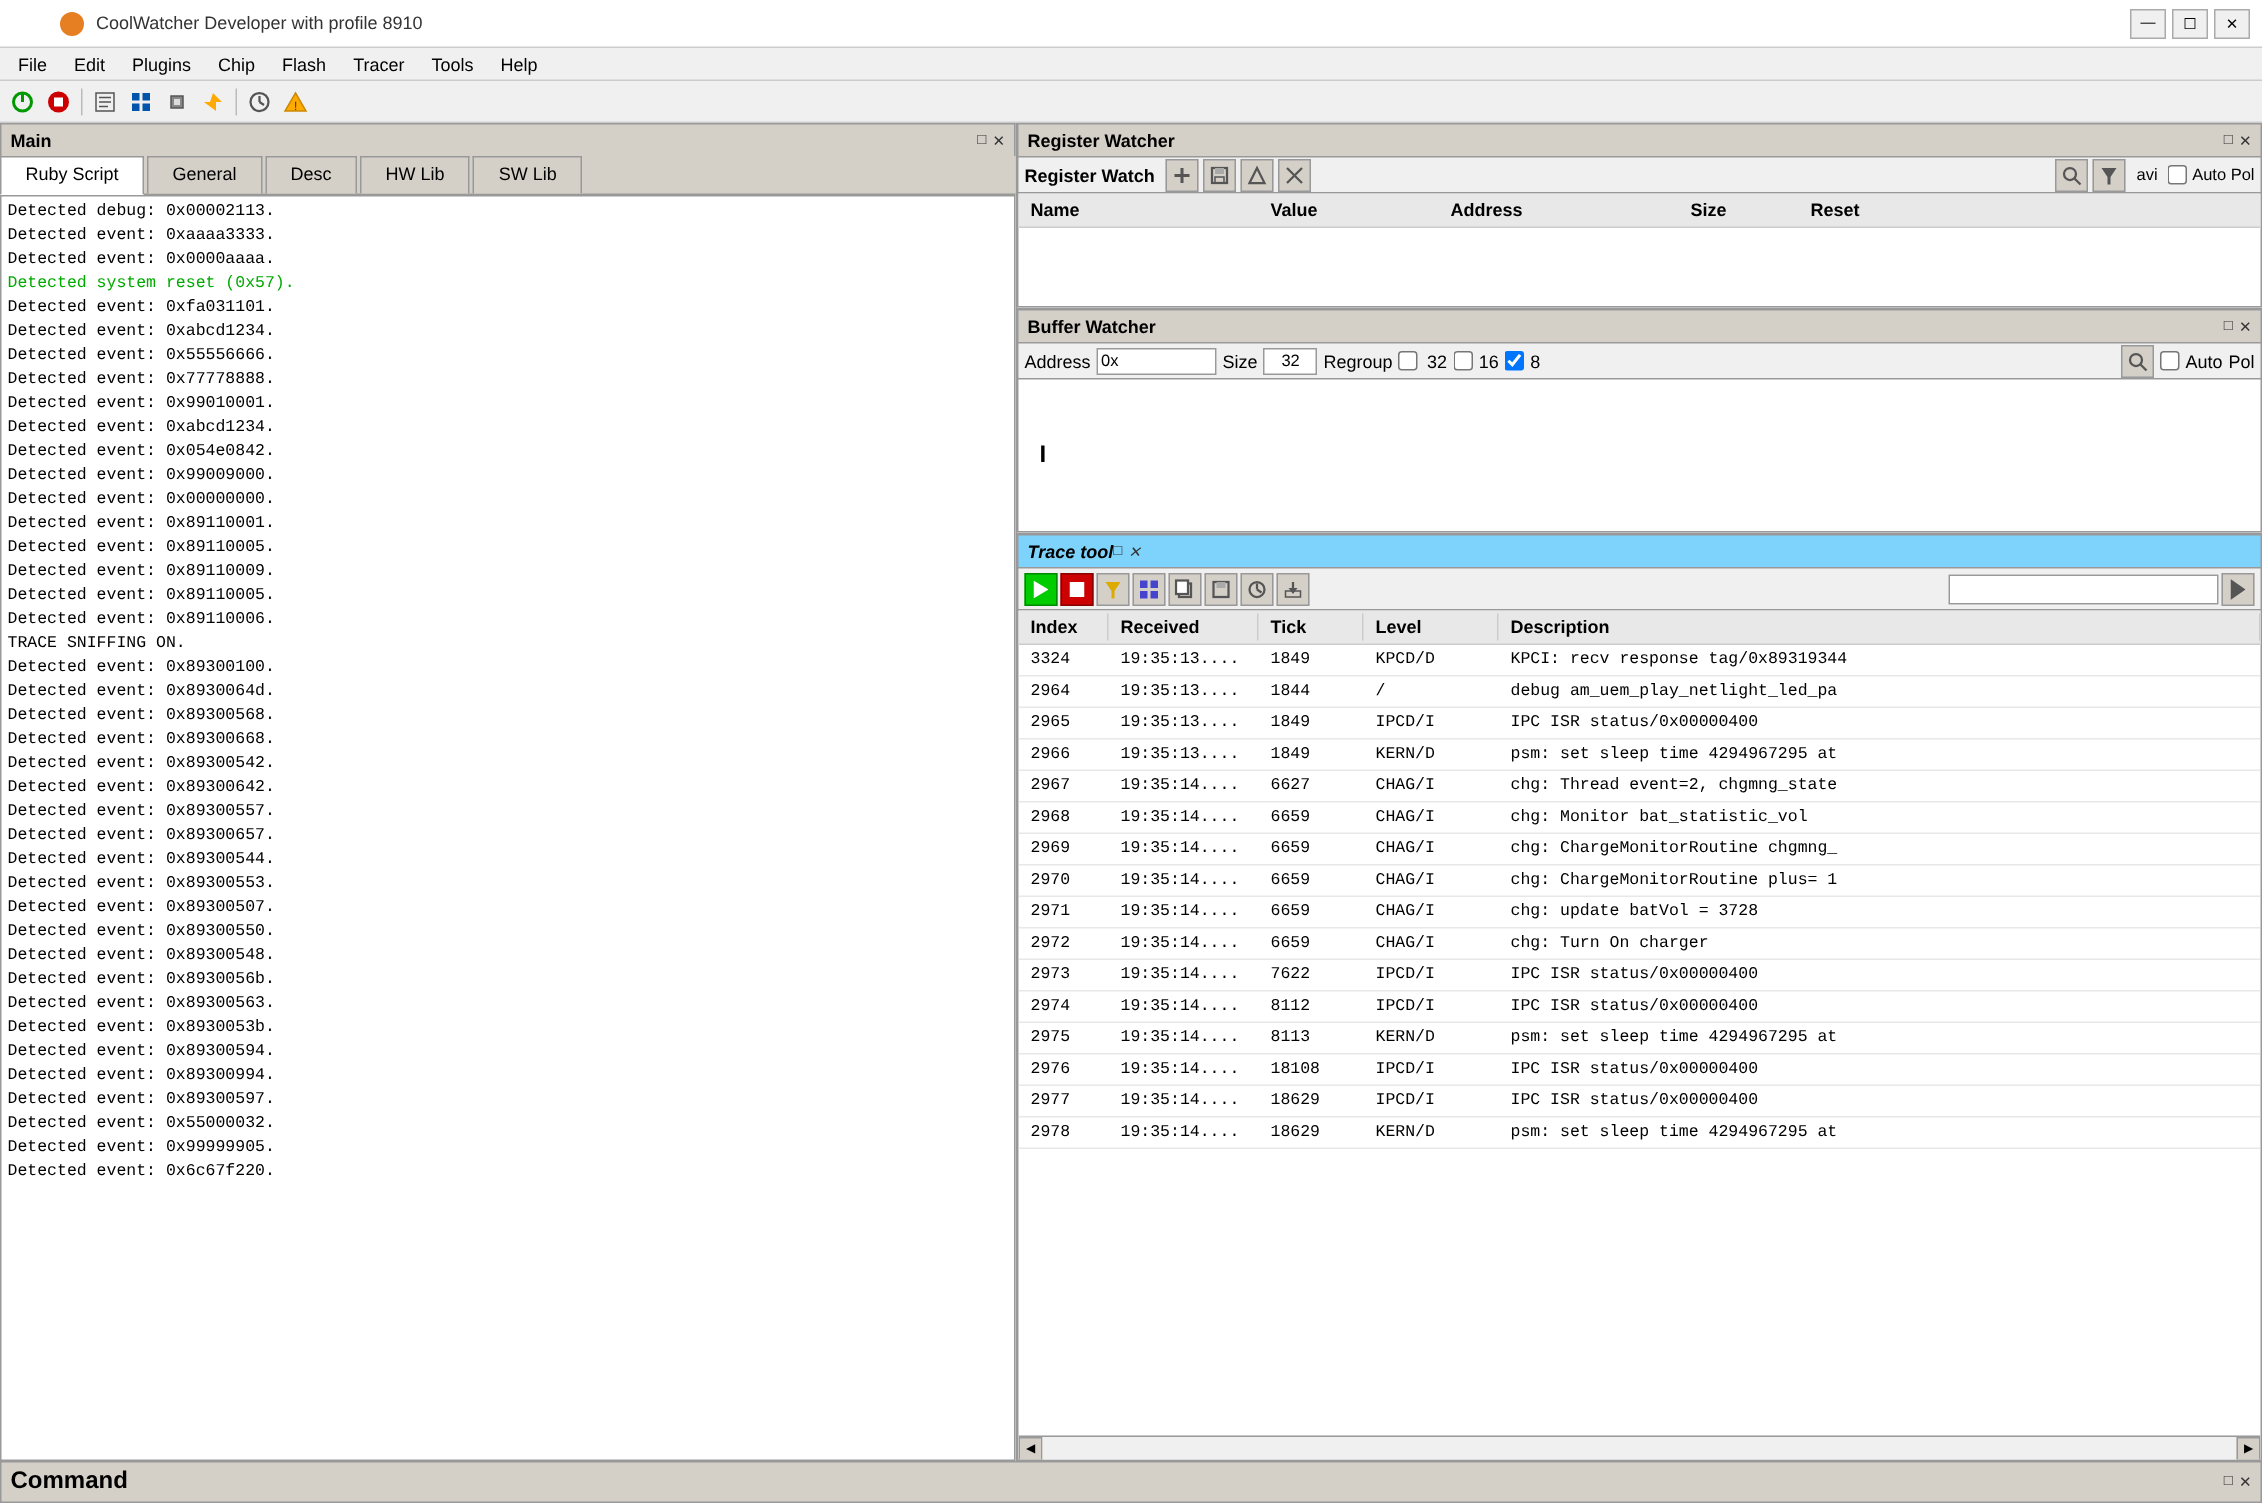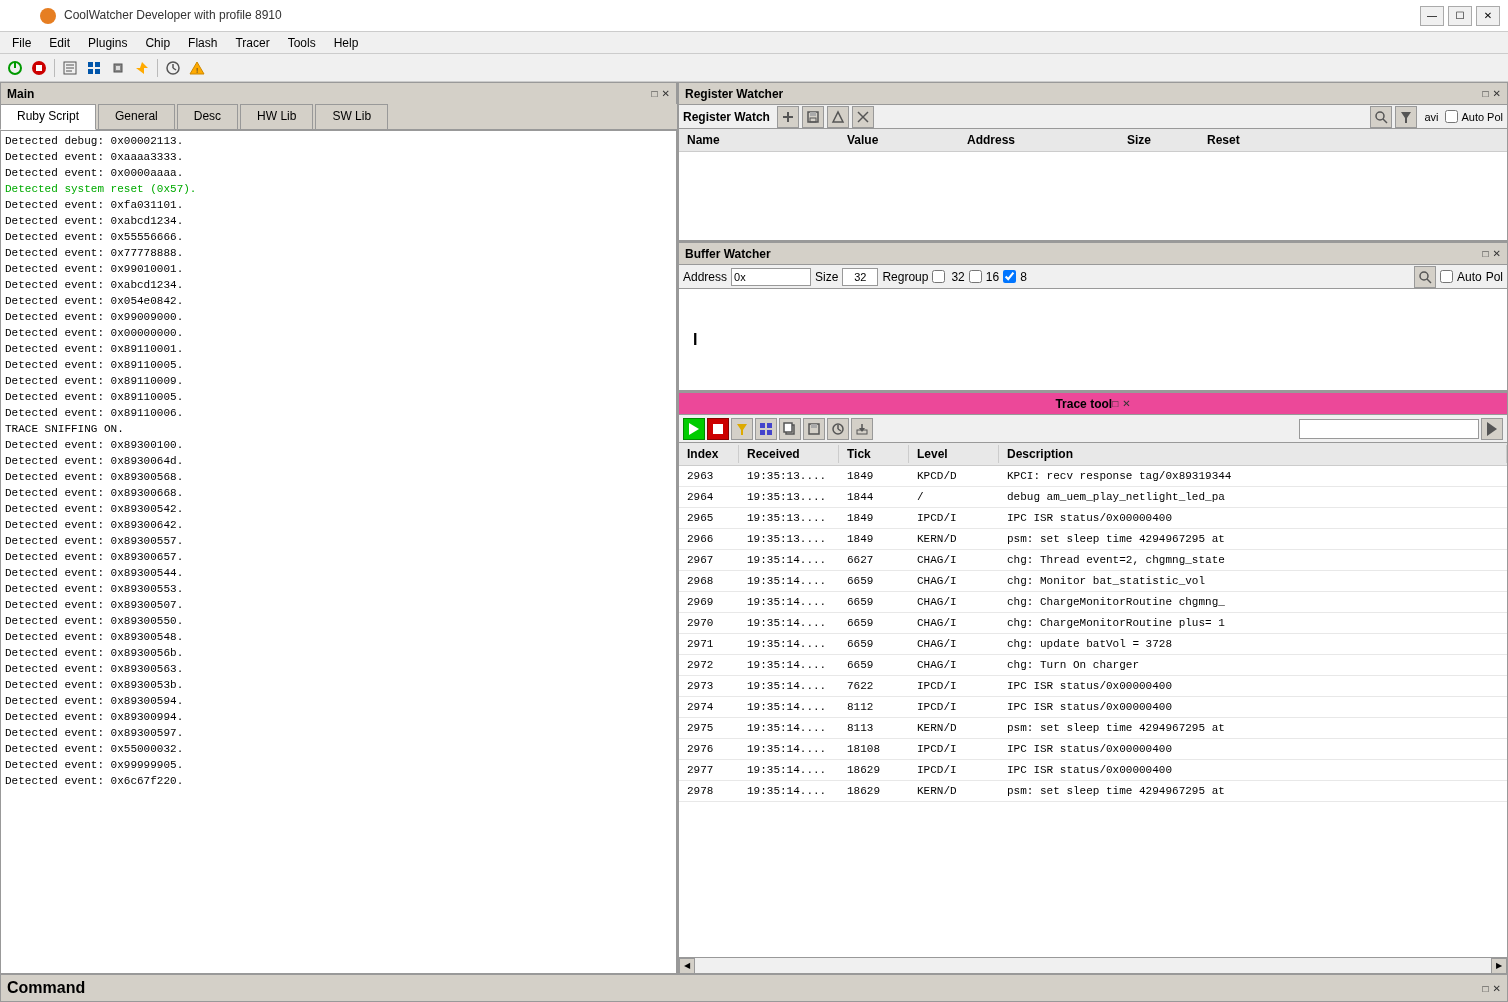--- a/index.html
+++ b/index.html
@@ -267,28 +267,29 @@
       font-weight: bold;
       cursor: text;
     }
     
     .trace-tool {
       flex: 1;
       display: flex;
       flex-direction: column;
     }
     .trace-header {
-      background: #ec4899;
+      background: #7dd3fc;
       border: 1px solid #999;
       border-bottom: none;
       display: flex;
       align-items: center;
-      justify-content: center;
+      justify-content: flex-start;
       padding: 2px 6px;
       height: 22px;
+      font-style: italic;
     }
     .trace-toolbar {
       background: #f0f0f0;
       border: 1px solid #999;
       border-bottom: none;
       display: flex;
       align-items: center;
       padding: 2px 4px;
       height: 28px;
       gap: 2px;
@@ -544,21 +545,21 @@
           <div class="log-line">Detected event: 0x89300597.</div>
           <div class="log-line">Detected event: 0x55000032.</div>
           <div class="log-line">Detected event: 0x99999905.</div>
           <div class="log-line">Detected event: 0x6c67f220.</div>
         </div>
     </div>
   </div>
 
   <div class="right-panel">
 
-    <div class="reg-watcher" style="height: 160px;">
+    <div class="reg-watcher" style="height: 124px;">
       <div class="reg-header">
         <span class="panel-title">Register Watcher</span>
         <div class="panel-controls">
           <span class="panel-ctrl-btn">□</span>
           <span class="panel-ctrl-btn">✕</span>
         </div>
       </div>
       <div class="reg-toolbar">
         <span style="font-weight:bold;font-size:12px;margin-right:4px;">Register Watch</span>
 
@@ -719,21 +720,21 @@
       <div class="trace-content">
         <div class="trace-table-header">
           <span>Index</span>
           <span>Received</span>
           <span>Tick</span>
           <span>Level</span>
           <span>Description</span>
         </div>
         <div class="trace-table-body" id="trace-body">
         <div class="trace-row">
-      <span>2963</span>
+      <span>3324</span>
       <span>19:35:13....</span>
       <span>1849</span>
       <span>KPCD/D</span>
       <span>KPCI: recv response tag/0x89319344</span>
     </div>
             <div class="trace-row">
       <span>2964</span>
       <span>19:35:13....</span>
       <span>1844</span>
       <span>/</span>

